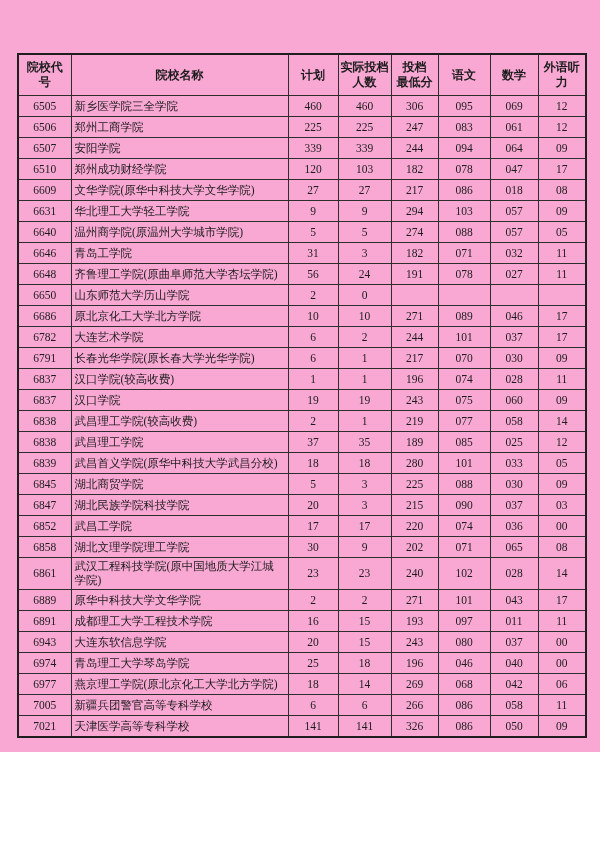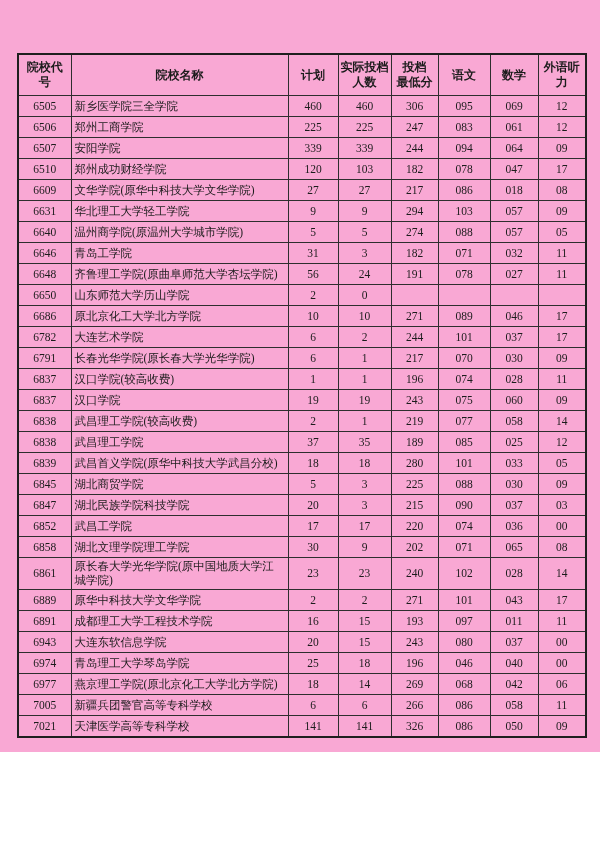--- a/index.html
+++ b/index.html
@@ -312,21 +312,21 @@
           <td class="name-cell">湖北文理学院理工学院</td>
           <td class="num-cell">30</td>
           <td class="num-cell">9</td>
           <td class="num-cell">202</td>
           <td class="num-cell">071</td>
           <td class="num-cell">065</td>
           <td class="num-cell">08</td>
         </tr>
         <tr>
           <td class="num-cell">6861</td>
-          <td class="name-cell">原长春大学光华学院(原中国地质大学江城学院)</td>
+          <td class="name-cell">武汉工程科技学院(原中国地质大学江城学院)</td>
           <td class="num-cell">23</td>
           <td class="num-cell">23</td>
           <td class="num-cell">240</td>
           <td class="num-cell">102</td>
           <td class="num-cell">028</td>
           <td class="num-cell">14</td>
         </tr>
         <tr>
           <td class="num-cell">6889</td>
           <td class="name-cell">原华中科技大学文华学院</td>

